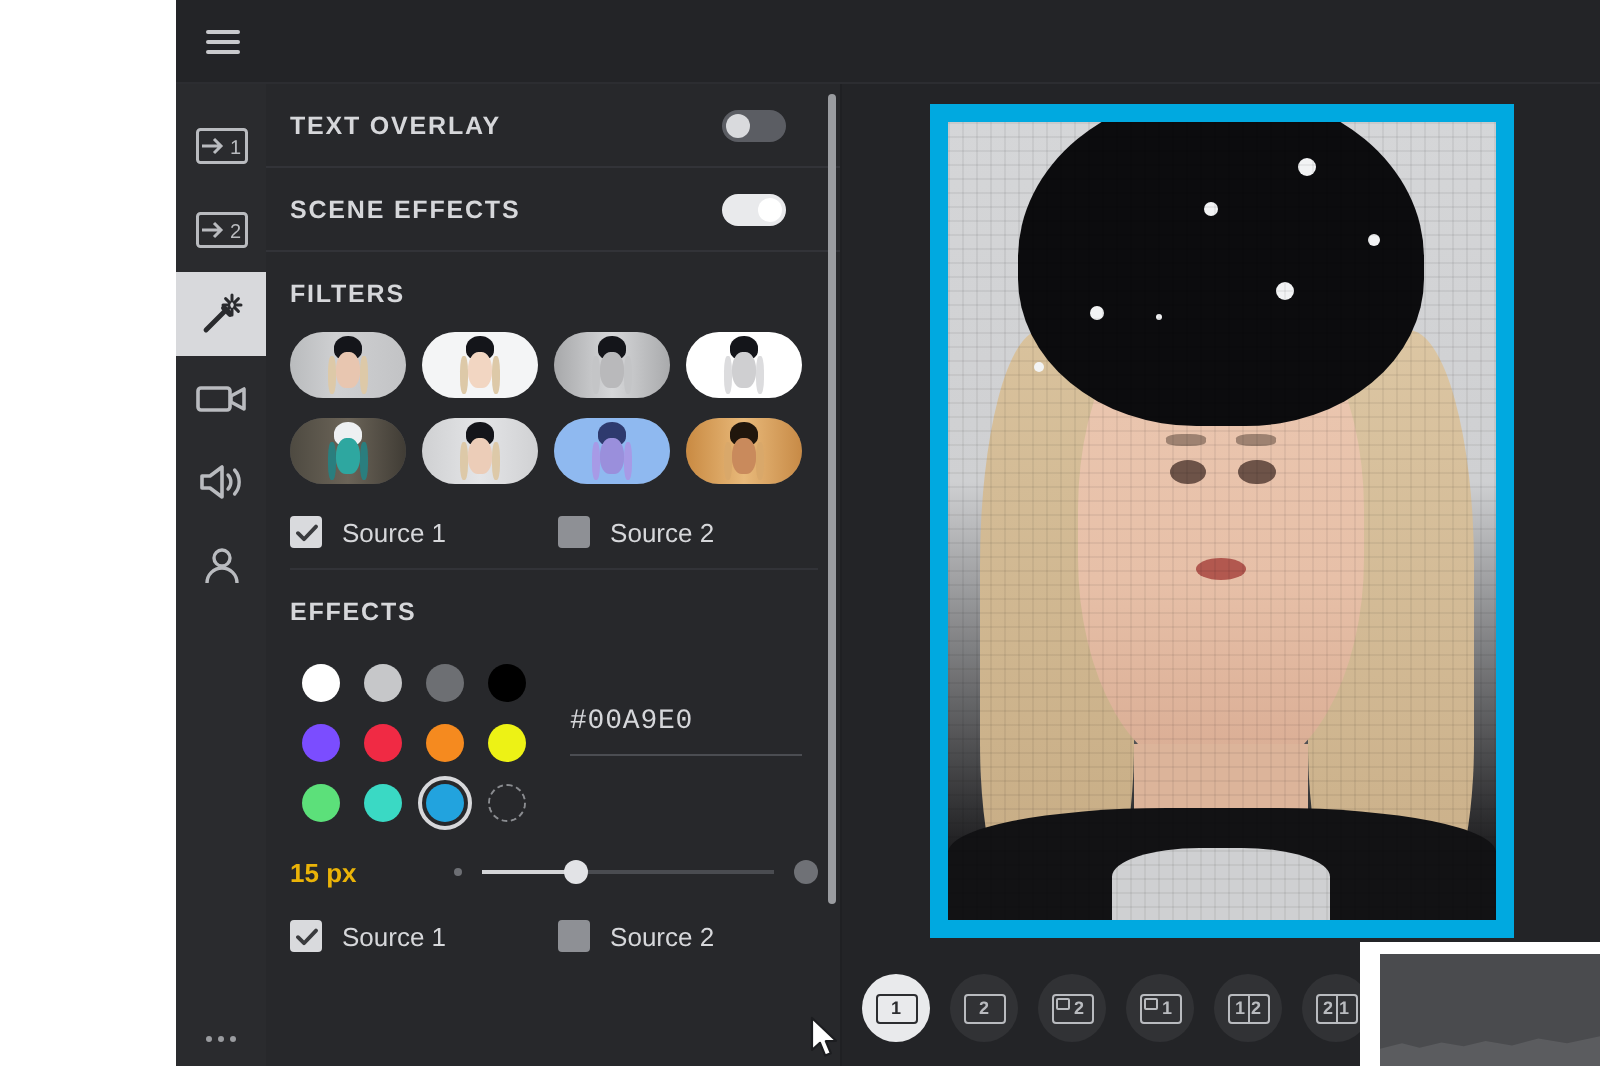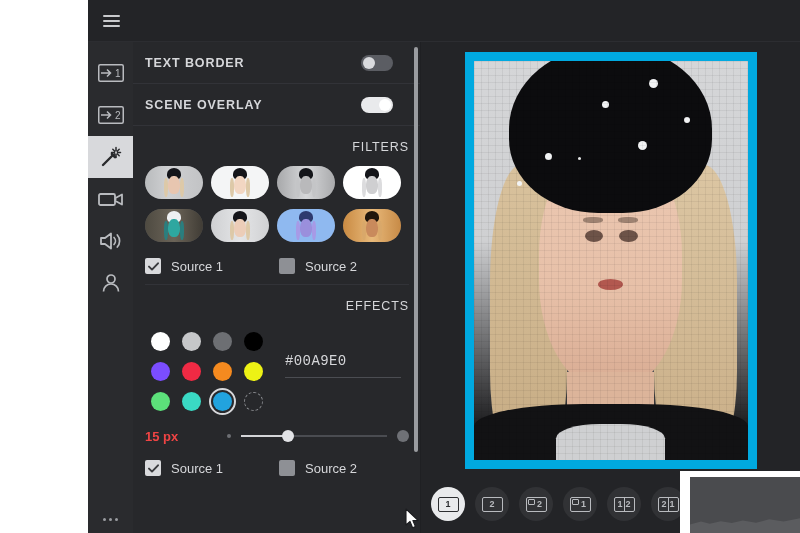--- a/index.html
+++ b/index.html
@@ -74,23 +74,22 @@
     position: relative; cursor: pointer; flex: 0 0 32px;
   }
   .toggle .knob {
     position: absolute; top: 2px; left: 2px;
     width: 12px; height: 12px; border-radius: 50%; background: #d9dadd;
   }
   .toggle.on { background: #e9eaec; }
   .toggle.on .knob { left: 18px; background: #ffffff; }
 
   .section-title {
-    font-size: 12.5px; letter-spacing: 0.9px; color: #d6d7da; font-weight: 400;
+    font-size: 12.5px; letter-spacing: 0.9px; color: #d6d7da; font-weight: 700;
     padding: 14px 12px 10px 12px;
-    text-align: right;
   }
 
   .filter-grid {
     display: grid; grid-template-columns: repeat(4, 58px);
     gap: 10px 8px; padding: 2px 12px 10px 12px;
   }
   .filter-thumb {
     width: 58px; height: 33px; border-radius: 17px;
     overflow: hidden; position: relative; cursor: pointer;
     background: #4c4d50;
@@ -139,21 +138,21 @@
   .swatch.selected {
     outline: 2px solid #d7d8db; outline-offset: 2px;
   }
   .swatch.custom { background: transparent; border: 1px dashed #8a8c90; }
 
   .hexbox { flex: 1 1 auto; padding-left: 16px; padding-top: 24px; font-family: Liberation Mono, monospace; }
   .hexval { font-size: 14px; color: #d6d7da; letter-spacing: 0.4px; }
   .hexline { height: 1px; background: #4b4d52; margin-top: 8px; margin-right: 8px; }
 
   .slider-row { display: flex; align-items: center; padding: 12px 12px 0 12px; }
-  .slider-val { font-size: 13px; color: #ef4444; width: 82px; font-weight:600; }
+  .slider-val { font-size: 13px; color: #eab308; width: 82px; font-weight:600; }
   .slider-track-wrap { flex: 1 1 auto; display:flex; align-items:center; position: relative; height: 20px; }
   .tick-dot { width: 4px; height: 4px; border-radius:50%; background:#6d6f74; margin-right: 10px; }
   .slider-track { flex:1 1 auto; height: 2px; background: #4a4c51; position: relative; }
   .slider-fill { position:absolute; left:0; top:0; height:2px; background:#d4d5d8; width: 32%; }
   .slider-knob {
     position: absolute; left: 32%; top: 50%; transform: translate(-50%,-50%);
     width: 12px; height: 12px; border-radius: 50%; background: #e2e3e6;
   }
   .slider-endcap { width: 12px; height: 12px; border-radius: 50%; background: #6f7176; margin-left: 10px; flex:0 0 12px; }
 
@@ -323,28 +322,28 @@
           <i></i>
           <i></i>
       </div>
     </div>
 
     <div class="panel">
       <div class="panel-inner">
 
 
         <div class="row-toggle">
-          <span class="row-label">TEXT BORDER</span>
+          <span class="row-label">TEXT OVERLAY</span>
           <span class="toggle">
               <span class="knob"></span>
             </span>
         </div>
 
         <div class="row-toggle">
-          <span class="row-label">SCENE OVERLAY</span>
+          <span class="row-label">SCENE EFFECTS</span>
           <span class="toggle on">
               <span class="knob"></span>
             </span>
         </div>
 
         <div class="section-title">FILTERS</div>
 
         <div class="filter-grid">
           <div class="filter-thumb">
               <div class="face">

